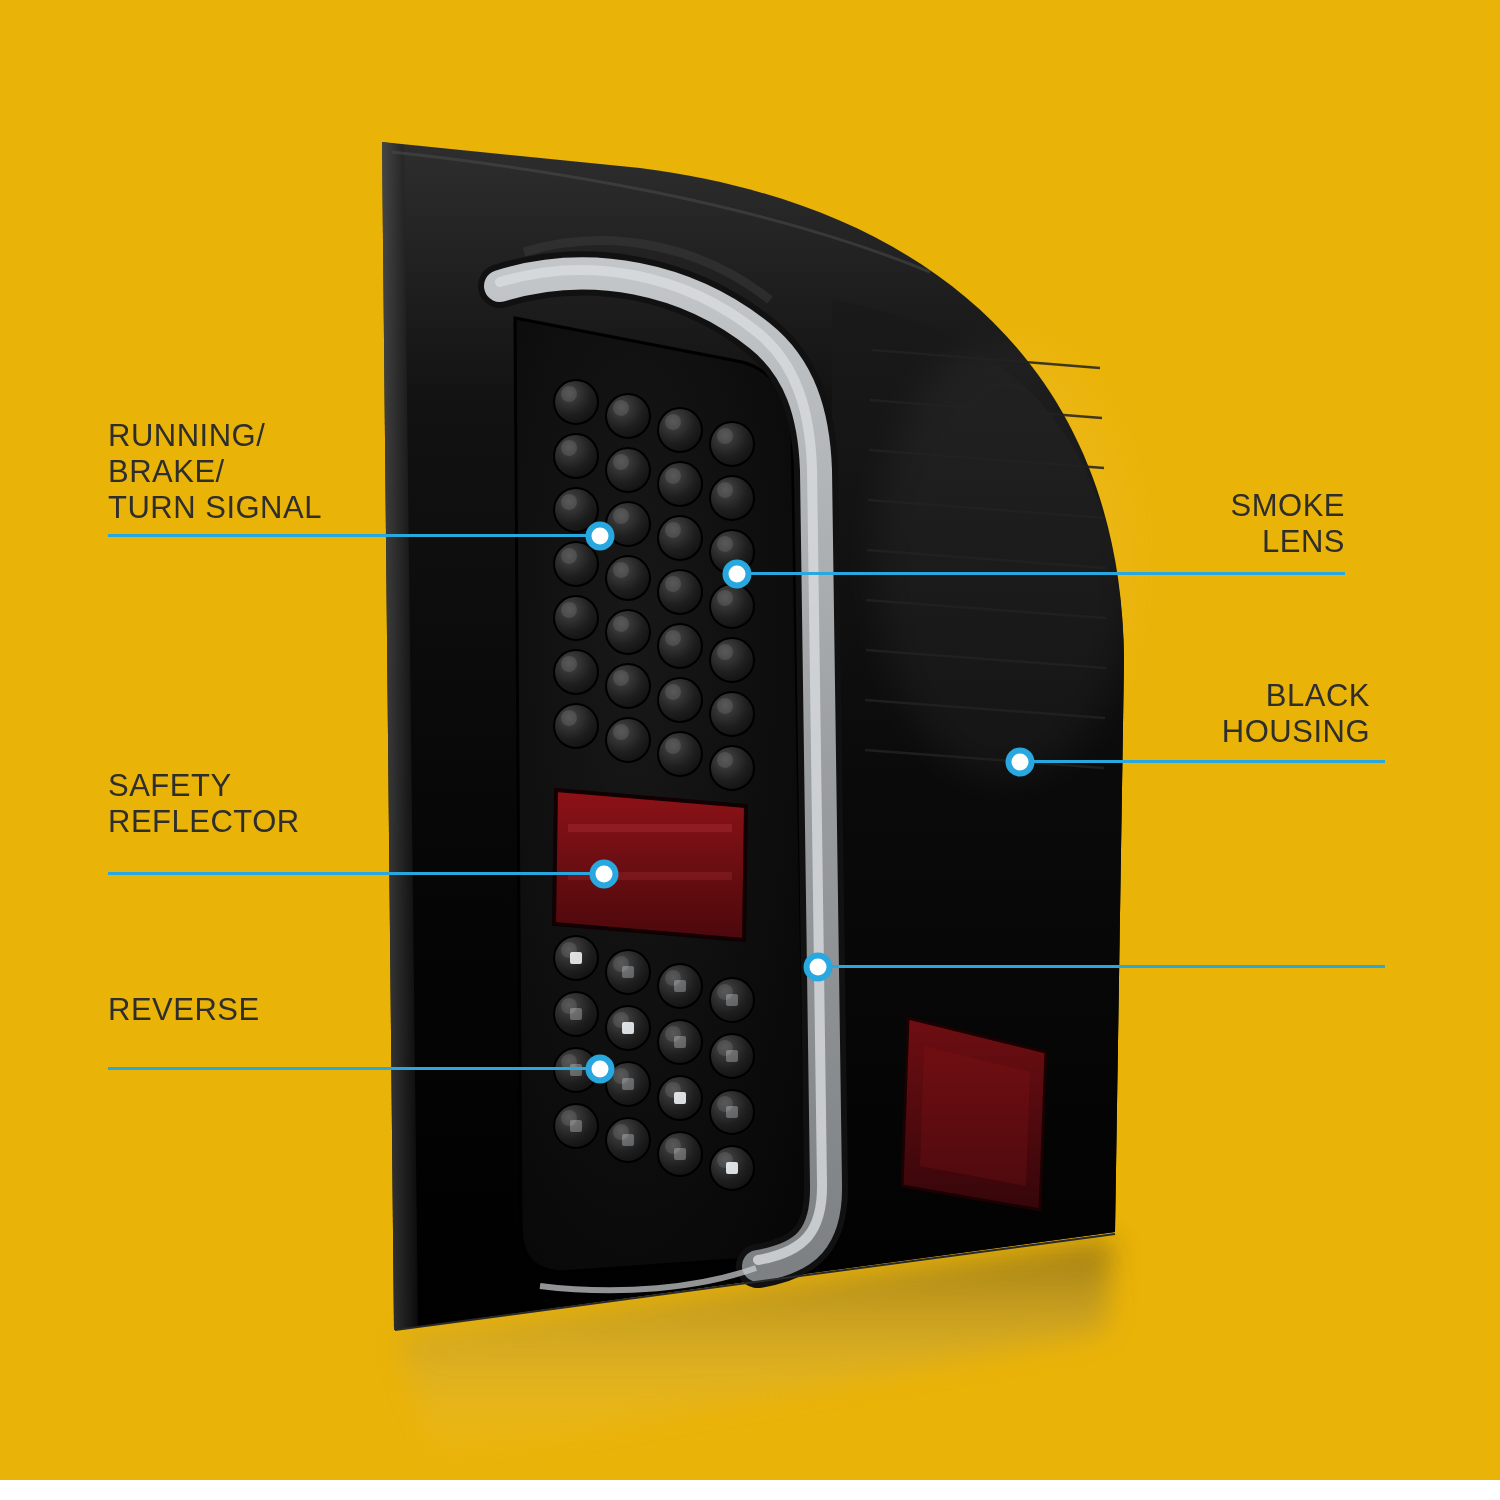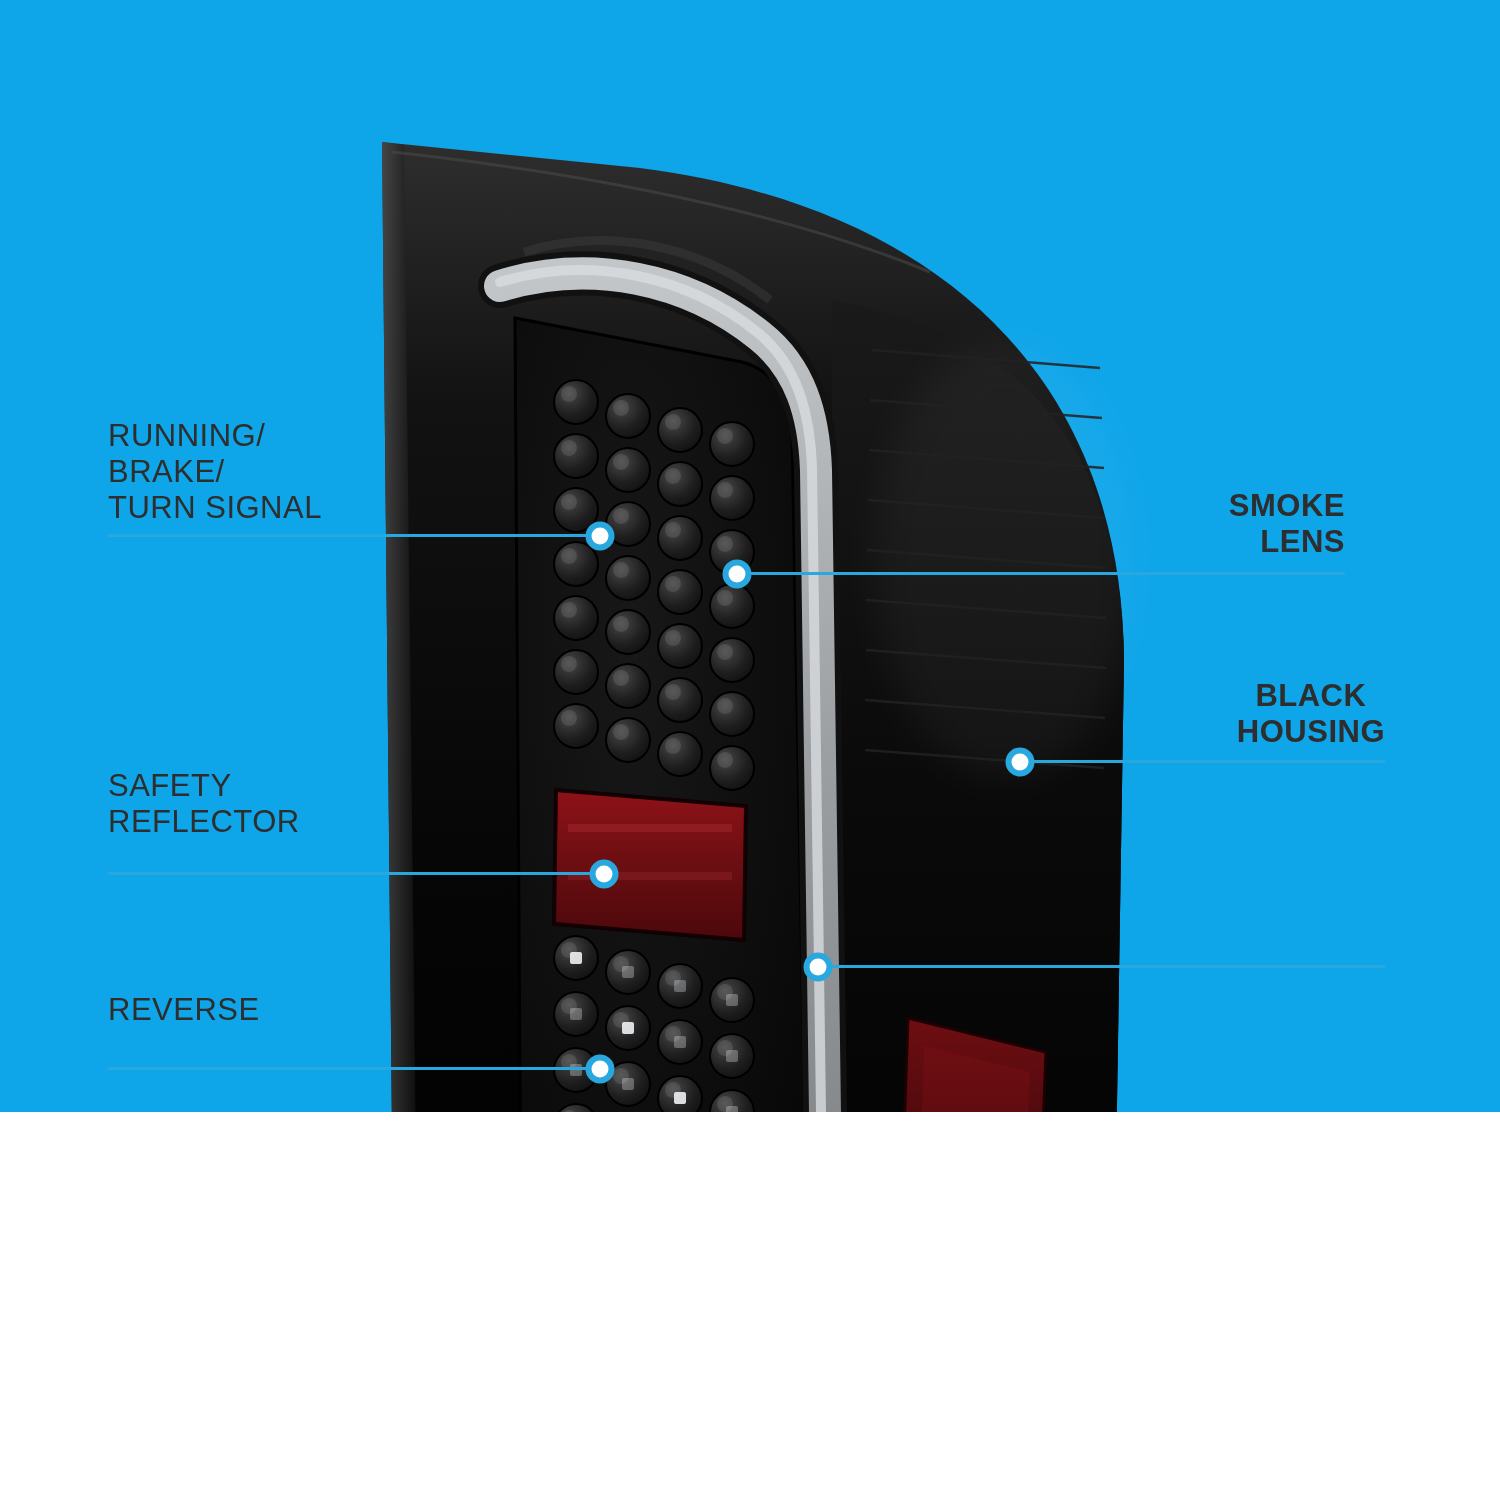--- a/index.html
+++ b/index.html
@@ -2,36 +2,36 @@
 <html style="--accent: #29a8e0; --text: #2e2e2e;"><head>
 <meta charset="utf-8">
 <style>
   :root{
     --accent:#29a8e0;
     --text:#2e2e2e;
   }
   html,body{margin:0;padding:0;background:#fff;}
   .stage{
     position:relative;
-    width:1500px;height:1112px;
-    background:#0ea5e9;
+    width:1500px;height:1480px;
+    background:#eab308;
     overflow:hidden;
     font-family:"Liberation Sans", sans-serif;
   }
   .illustration{position:absolute;left:0;top:0;width:1500px;height:1500px;}
   .callout-label{
     position:absolute;
     font-size:31px;
     line-height:36px;
     color:var(--text);
     letter-spacing:.5px;
     white-space:pre-line;
     font-weight:400;
   }
-  .align-right{text-align:right;font-weight:bold;}
+  .align-right{text-align:right;}
   .callout-line{
     position:absolute;
     height:3px;
     background:var(--accent);
   }
   .callout-dot{
     position:absolute;
     width:17px;height:17px;
     border-radius:50%;
     background:#ffffff;
@@ -49,21 +49,21 @@
 
   .label-c3{left:108px;top:992px;}
   .line-c3{left:108px;top:1067px;width:492px;}
   .dot-c3{left:600px;top:1069px;}
 
   
   .label-c4{right:155px;top:488px;}
   .line-c4{left:737px;top:572px;width:608px;}
   .dot-c4{left:737px;top:574px;}
 
-  .label-c5{right:115px;top:678px;text-align:center;}
+  .label-c5{right:130px;top:678px;}
   .line-c5{left:1020px;top:760px;width:365px;}
   .dot-c5{left:1020px;top:762px;}
 
   .label-c6{right:115px;top:888px;}
   .line-c6{left:818px;top:965px;width:567px;}
   .dot-c6{left:818px;top:967px;}
 </style>
 </head>
 <body>
 

